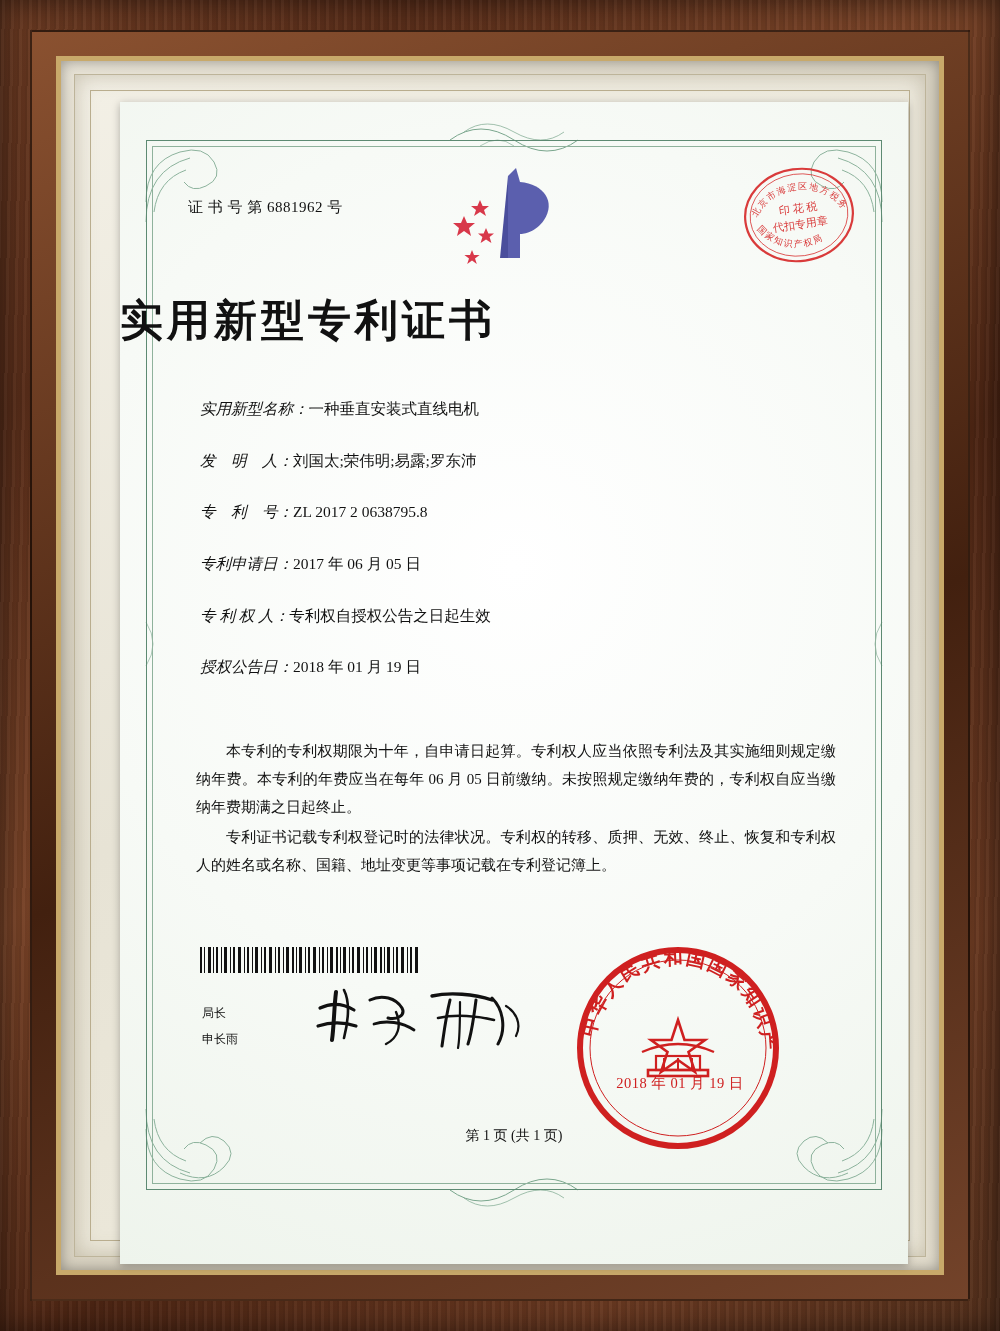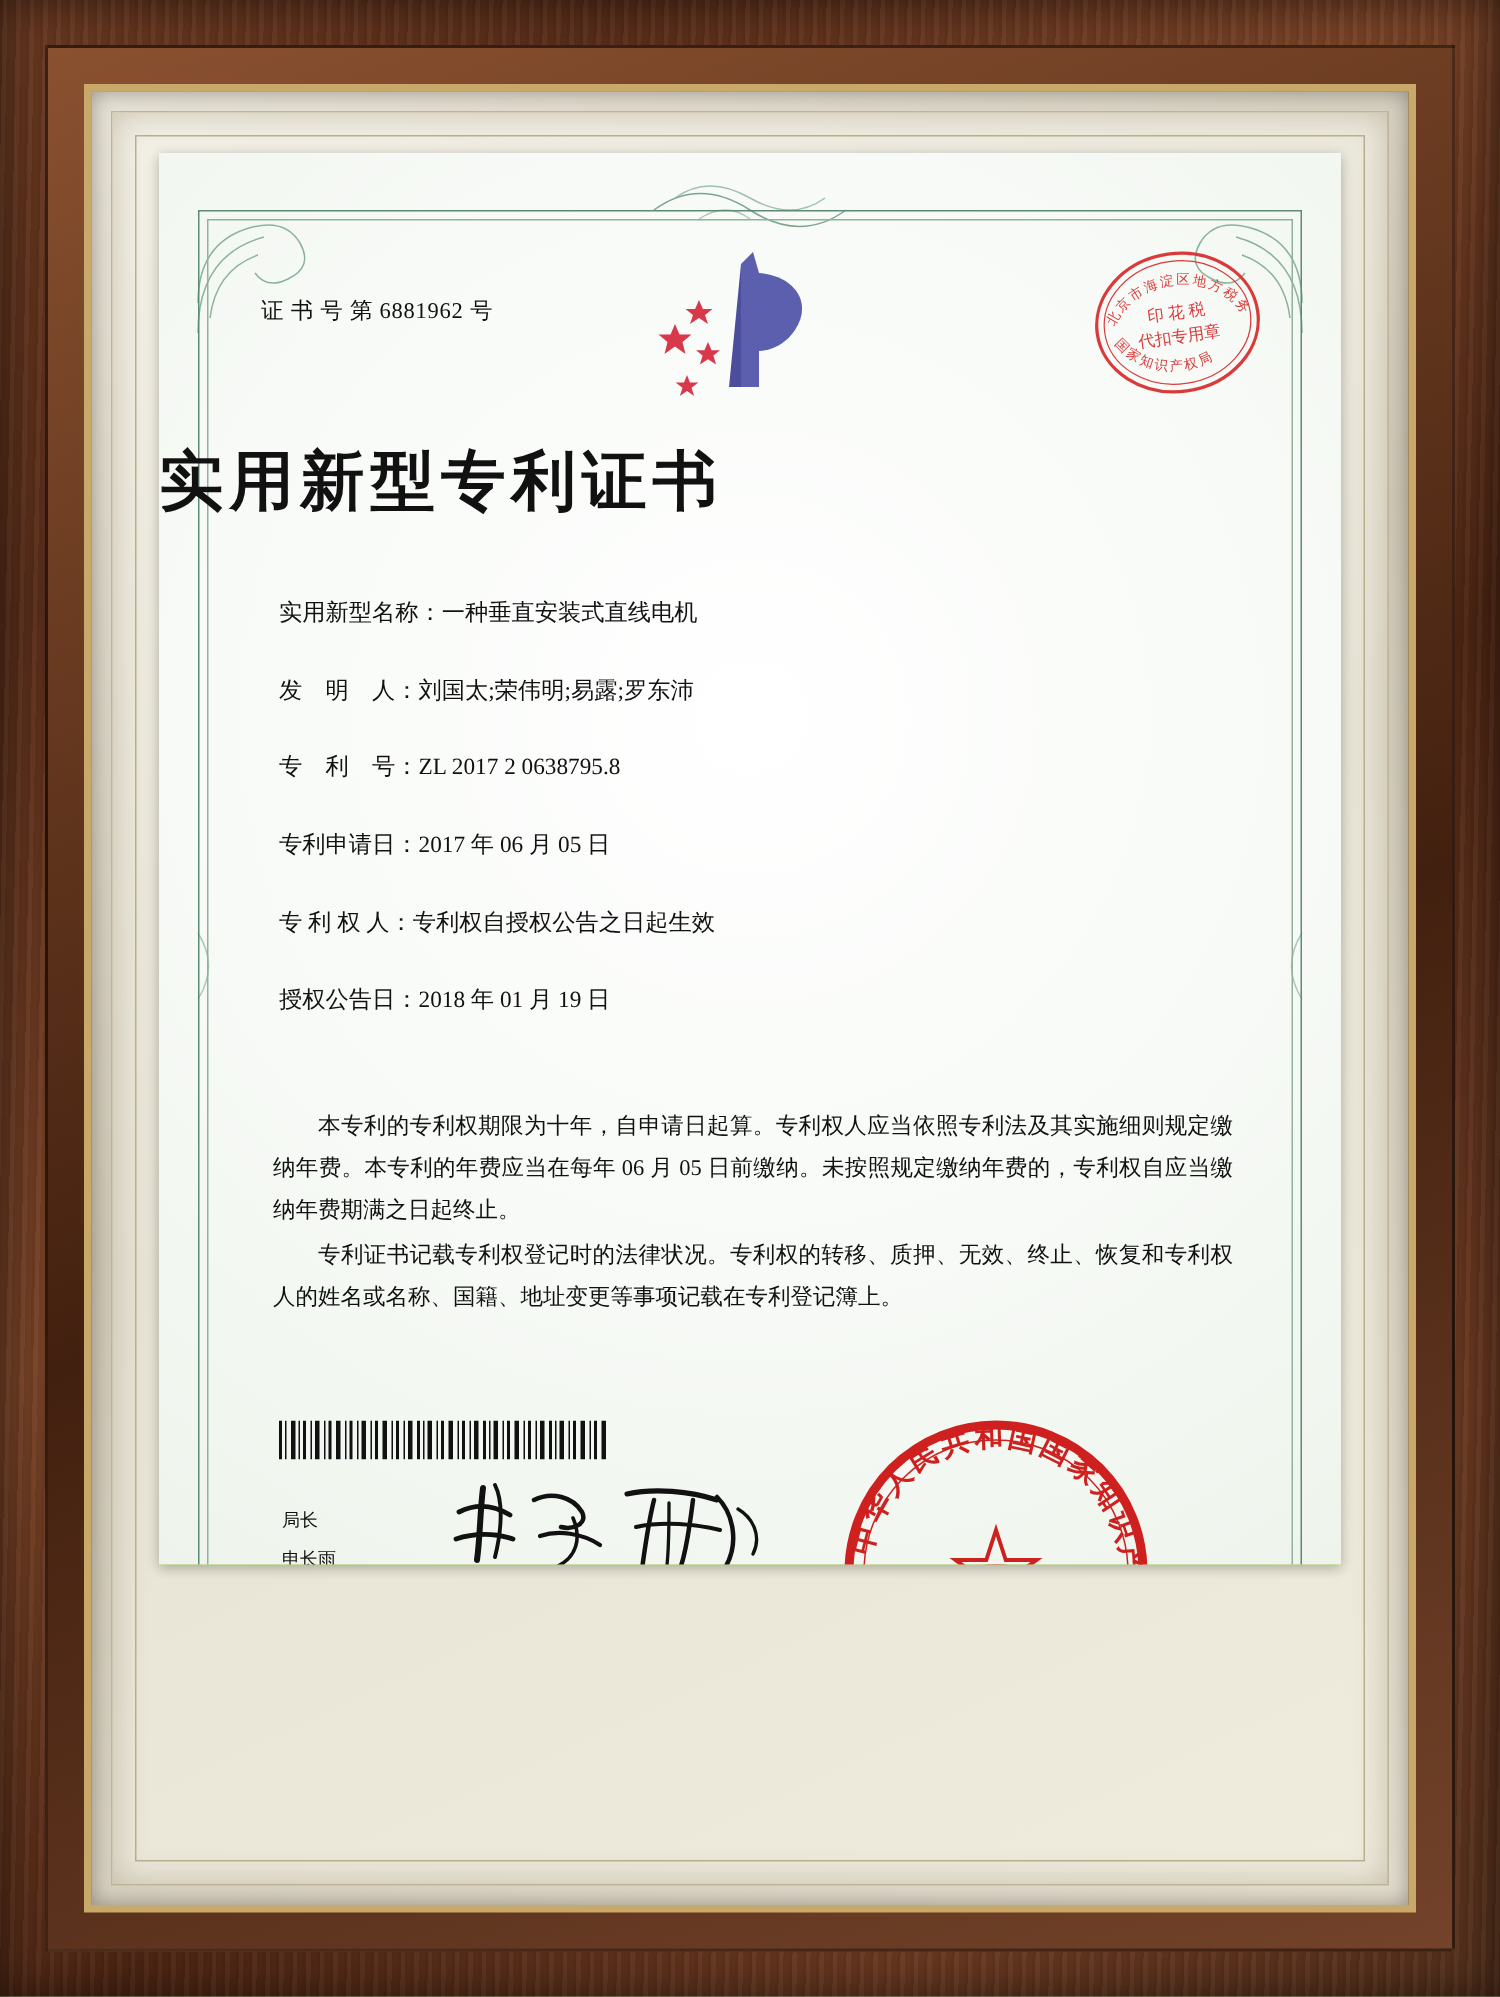--- a/index.html
+++ b/index.html
@@ -60,22 +60,22 @@
     position: absolute;
     left: 90px; top: 90px;
     width: 820px; height: 1151px;
     box-sizing: border-box;
     border: 1px solid #b9ad8e;
   }
 
   
   .paper {
     position: absolute;
-    left: 106px; top: 102px;
-    width: 788px; height: 941px;
+    left: 120px; top: 102px;
+    width: 788px; height: 1162px;
     background: #bef264;
     box-shadow: 0 2px 8px rgba(0,0,0,.28);
     overflow: hidden;
   }
   .paper-tint {
     position: absolute; inset: 0;
     background:
       radial-gradient(circle at 50% 40%, #ffffff 0%, #f7faf6 55%, #eef4ec 100%);
   }
 
@@ -141,21 +141,21 @@
     left: 80px; top: 296px;
     width: 640px;
   }
   .field {
     font-size: 15.5px;
     color: #111;
     margin-bottom: 30px;
     line-height: 1.4;
     white-space: nowrap;
   }
-  .field .lbl { letter-spacing: 0; }
+  .field .lbl { letter-spacing: 0; font-style: italic; }
   .field .val { letter-spacing: 0; }
 
   .body-text {
     position: absolute;
     left: 76px; top: 635px;
     width: 640px;
     font-size: 15px;
     line-height: 28px;
     color: #111;
     text-align: justify;
@@ -412,15 +412,16 @@
         <rect x="-22" y="2" width="44" height="14" fill="none" stroke="#cf2020" stroke-width="2.2"></rect>
         <line x1="-14" y1="4" x2="-14" y2="16" stroke="#cf2020" stroke-width="2"></line>
         <line x1="0" y1="4" x2="0" y2="16" stroke="#cf2020" stroke-width="2"></line>
         <line x1="14" y1="4" x2="14" y2="16" stroke="#cf2020" stroke-width="2"></line>
         <path d="M-36 -2 q36 -16 72 0" fill="none" stroke="#cf2020" stroke-width="2.4"></path>
       </g>
     </svg>
 
     <div class="stamp-date">2018 年 01 月 19 日</div>
 
+    <div class="page-no">第 1 页 (共 1 页)</div>
 
   </div>
 </div>
 
 </body></html>

